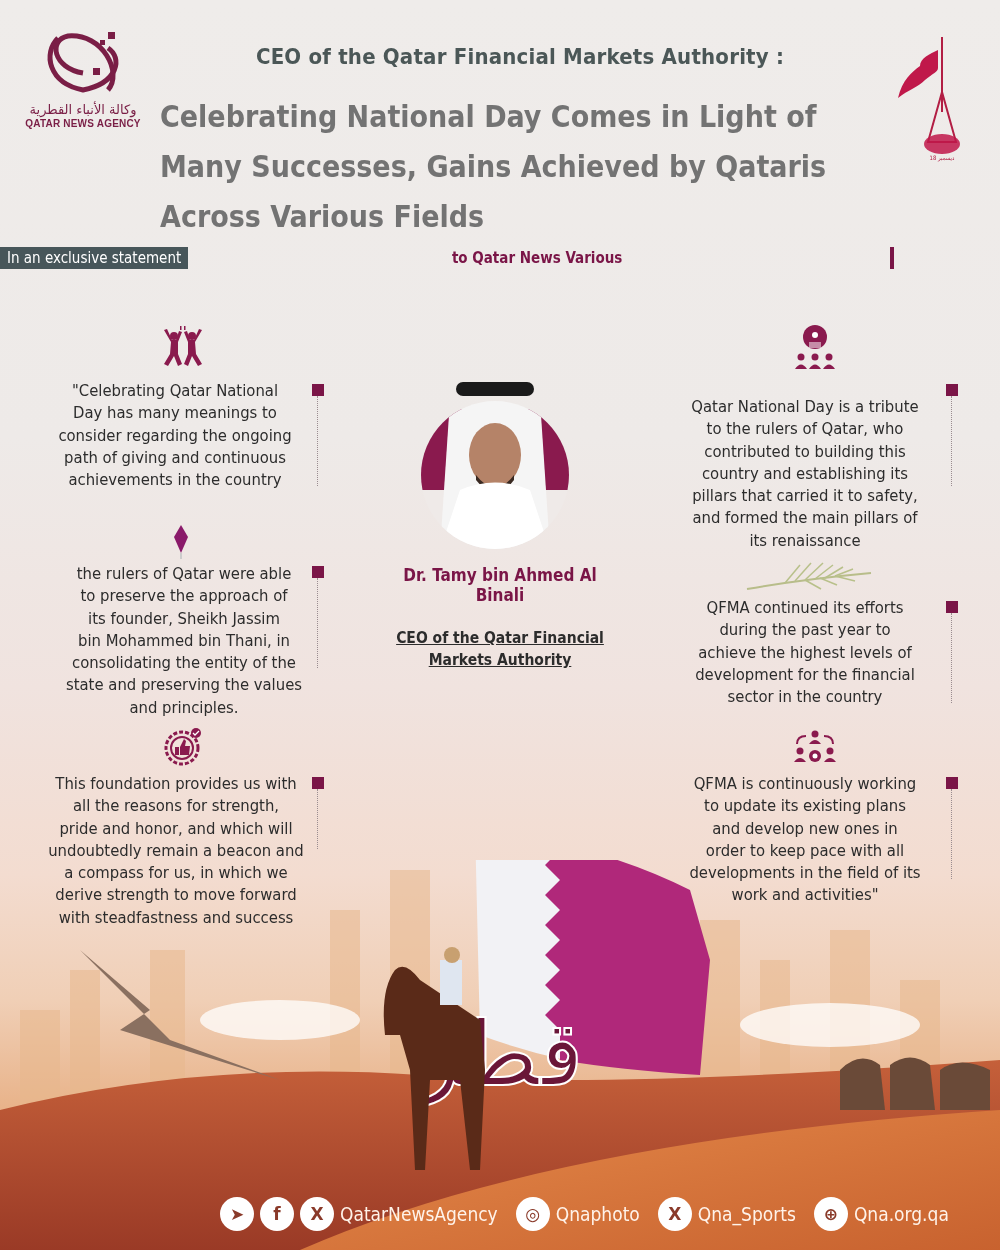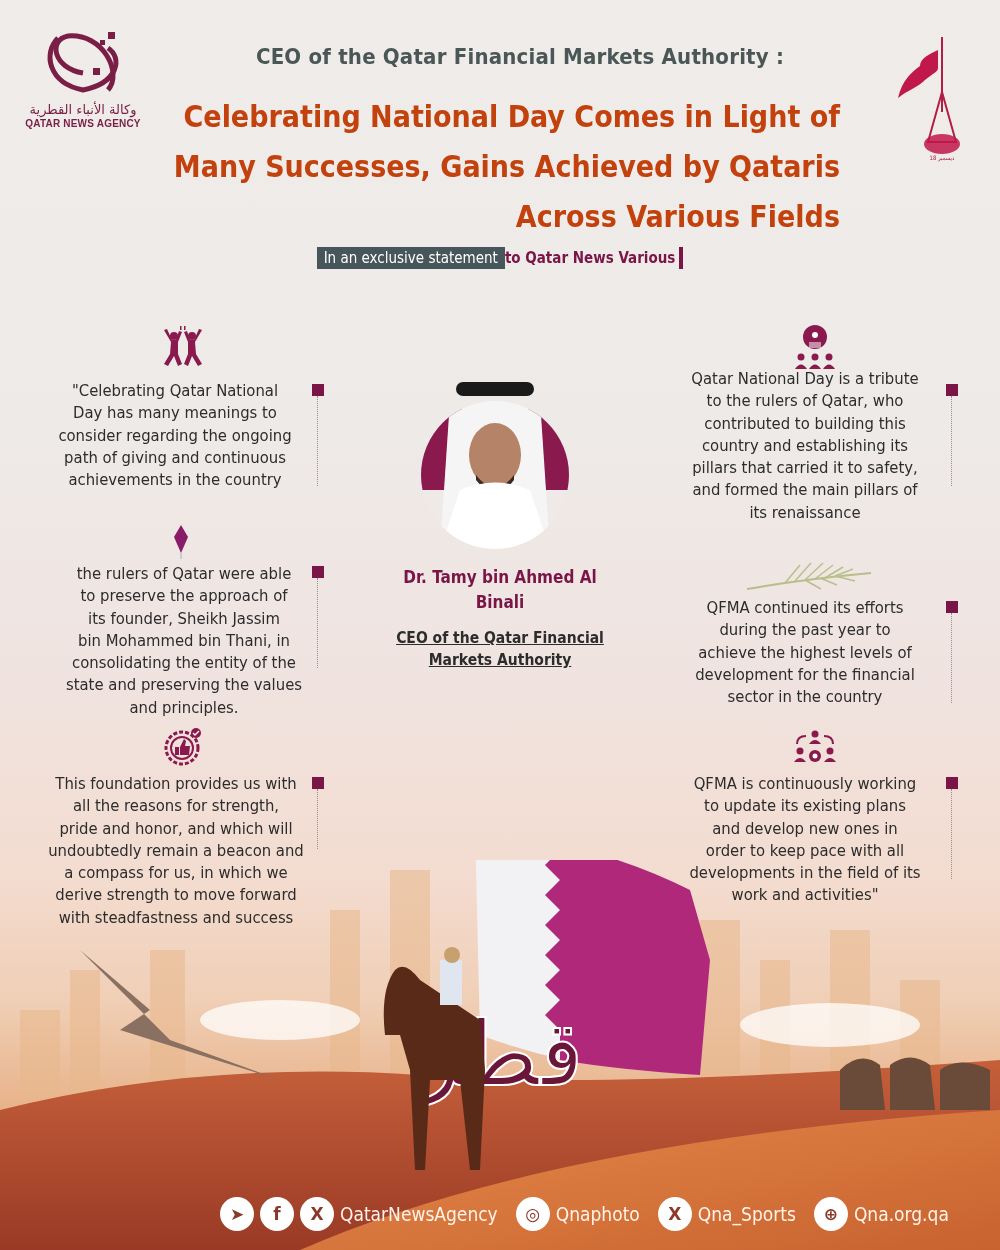--- a/index.html
+++ b/index.html
@@ -8,34 +8,34 @@
     background:linear-gradient(180deg,#efecea 0%,#eeeae8 35%,#f0e3df 55%,#f3dcd0 70%,#f0cfb6 80%,#e9b58d 88%,#d98a55 100%);
     color:#2a2a2a;}
   .abs{position:absolute;}
   
   .logo-qna{left:18px;top:28px;width:130px;text-align:center;}
   .logo-qna svg{display:block;margin:0 auto;}
   .logo-ar{font-family:"DejaVu Sans",sans-serif;font-size:13px;color:#7a1e46;margin-top:4px;direction:rtl;}
   .logo-en{font-family:"Liberation Sans",sans-serif;font-weight:bold;font-size:10px;color:#7a1e46;letter-spacing:0.2px;margin-top:1px;}
   .logo-nd{right:30px;top:32px;width:80px;height:130px;}
   .kicker{left:0;width:1000px;top:44px;text-align:center;font-size:22px;font-weight:bold;color:#4b5757;letter-spacing:0.2px;padding-left:40px;}
-  .headline{left:160px;width:680px;top:92px;text-align:right;font-size:30px;font-weight:bold;color:#c2410c;line-height:50px;}
-  .tagline{left:0;width:1000px;top:247px;display:flex;justify-content:center;align-items:center;}
+  .headline{left:160px;width:680px;top:92px;text-align:left;font-size:30px;font-weight:bold;color:#737373;line-height:50px;}
+  .tagline{left:0;width:894px;top:247px;display:flex;justify-content:space-between;align-items:center;}
   .tag-box{background:#47565a;color:#fff;font-size:15px;padding:2px 7px;}
   .tag-text{color:#7a1547;font-size:15px;font-weight:bold;}
   .tag-bar{width:4px;height:22px;background:#7a1547;margin-left:4px;}
   
   .block{position:absolute;text-align:center;font-size:16.5px;line-height:22.3px;color:#2c2c2c;}
   .block .txt{white-space:pre-line;}
   .marker{position:absolute;width:12px;height:12px;background:#7a1547;}
   .dots{position:absolute;width:0;border-left:1px dotted #9a8c90;}
   .ico{position:absolute;}
   
   .portrait{left:420px;top:380px;width:150px;height:170px;}
-  .ceo-name{left:380px;width:240px;top:565px;text-align:center;color:#7a1547;font-weight:bold;font-size:17px;line-height:25px;}
+  .ceo-name{left:380px;width:240px;top:565px;text-align:center;color:#7a1547;font-weight:bold;font-size:17px;line-height:20px;}
   .ceo-title{left:380px;width:240px;top:627px;text-align:center;color:#2c2c2c;font-weight:bold;font-size:15.5px;line-height:22px;text-decoration:underline;}
   
   .footer{left:220px;top:1197px;display:flex;align-items:center;gap:6px;}
   .sicon{width:34px;height:34px;border-radius:50%;background:#fff;display:flex;align-items:center;justify-content:center;color:#8a3a2a;font-weight:bold;font-size:17px;font-family:"DejaVu Sans",sans-serif;}
   .slabel{color:#fff3ea;font-size:19px;margin-right:12px;}
 </style>
 </head>
 <body>
 
 <div class="abs logo-qna">
@@ -148,21 +148,21 @@
   <circle cx="9" cy="33" r="3.5"></circle>
       <circle cx="23" cy="33" r="3.5"></circle>
       <circle cx="37" cy="33" r="3.5"></circle>
   <path d="M3 45 Q9 36,15 45 Z"></path>
       <path d="M17 45 Q23 36,29 45 Z"></path>
       <path d="M31 45 Q37 36,43 45 Z"></path>
     </g>
   <circle cx="23" cy="11" r="3" fill="#fff"></circle>
     <rect x="17" y="18" width="12" height="6" fill="#fff" opacity="0.5"></rect>
 </svg>
-<div class="block" style="left:670px;width:270px;top:368px">
+<div class="block" style="left:670px;width:270px;top:396px">
   <div class="txt">Qatar National Day is a tribute
 to the rulers of Qatar, who
 contributed to building this
 country and establishing its
 pillars that carried it to safety,
 and formed the main pillars of
 its renaissance</div>
 </div>
 <div class="marker" style="left:946px;top:384px"></div>
 <div class="dots" style="left:951px;top:396px;height:90px"></div>

